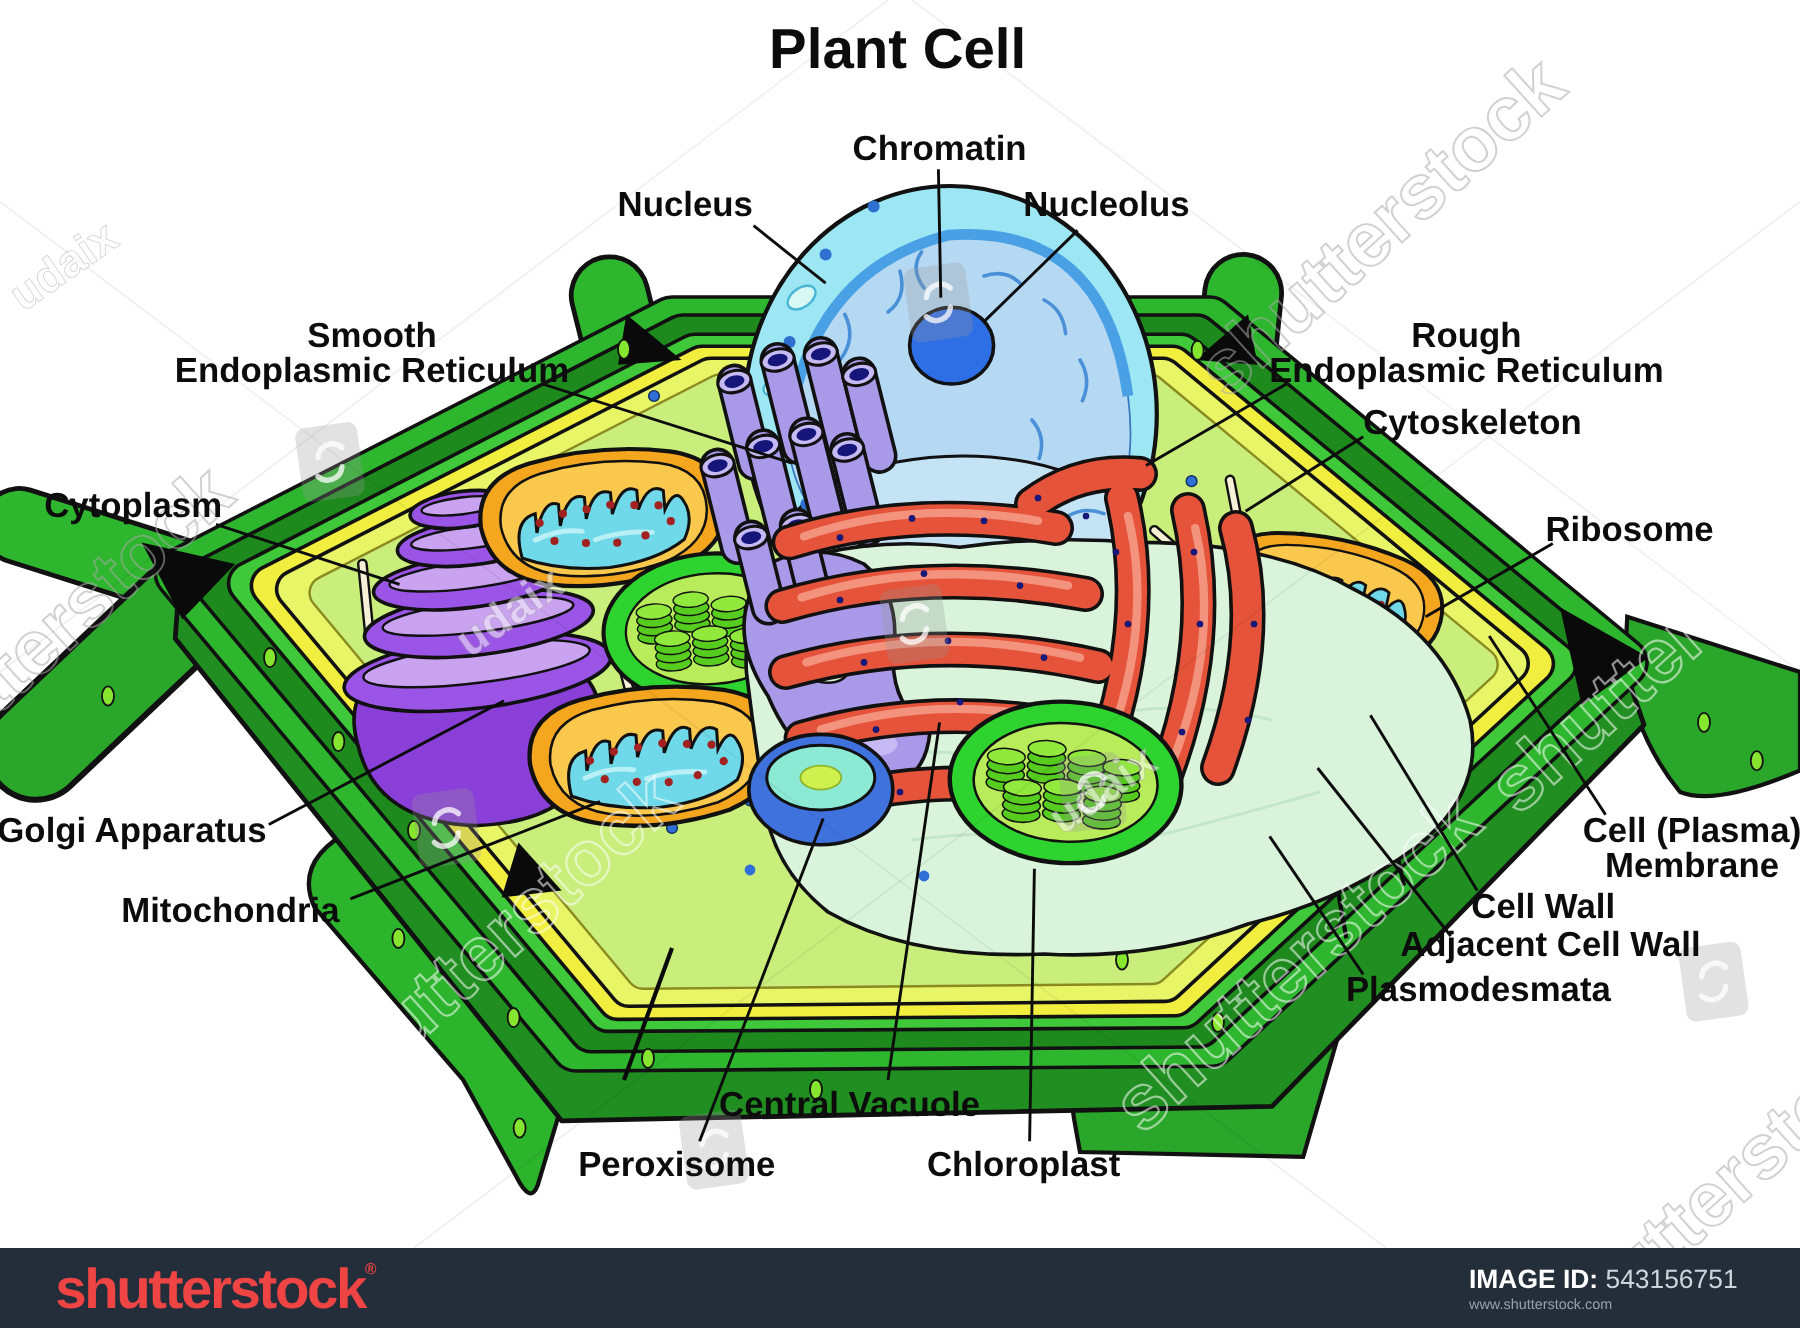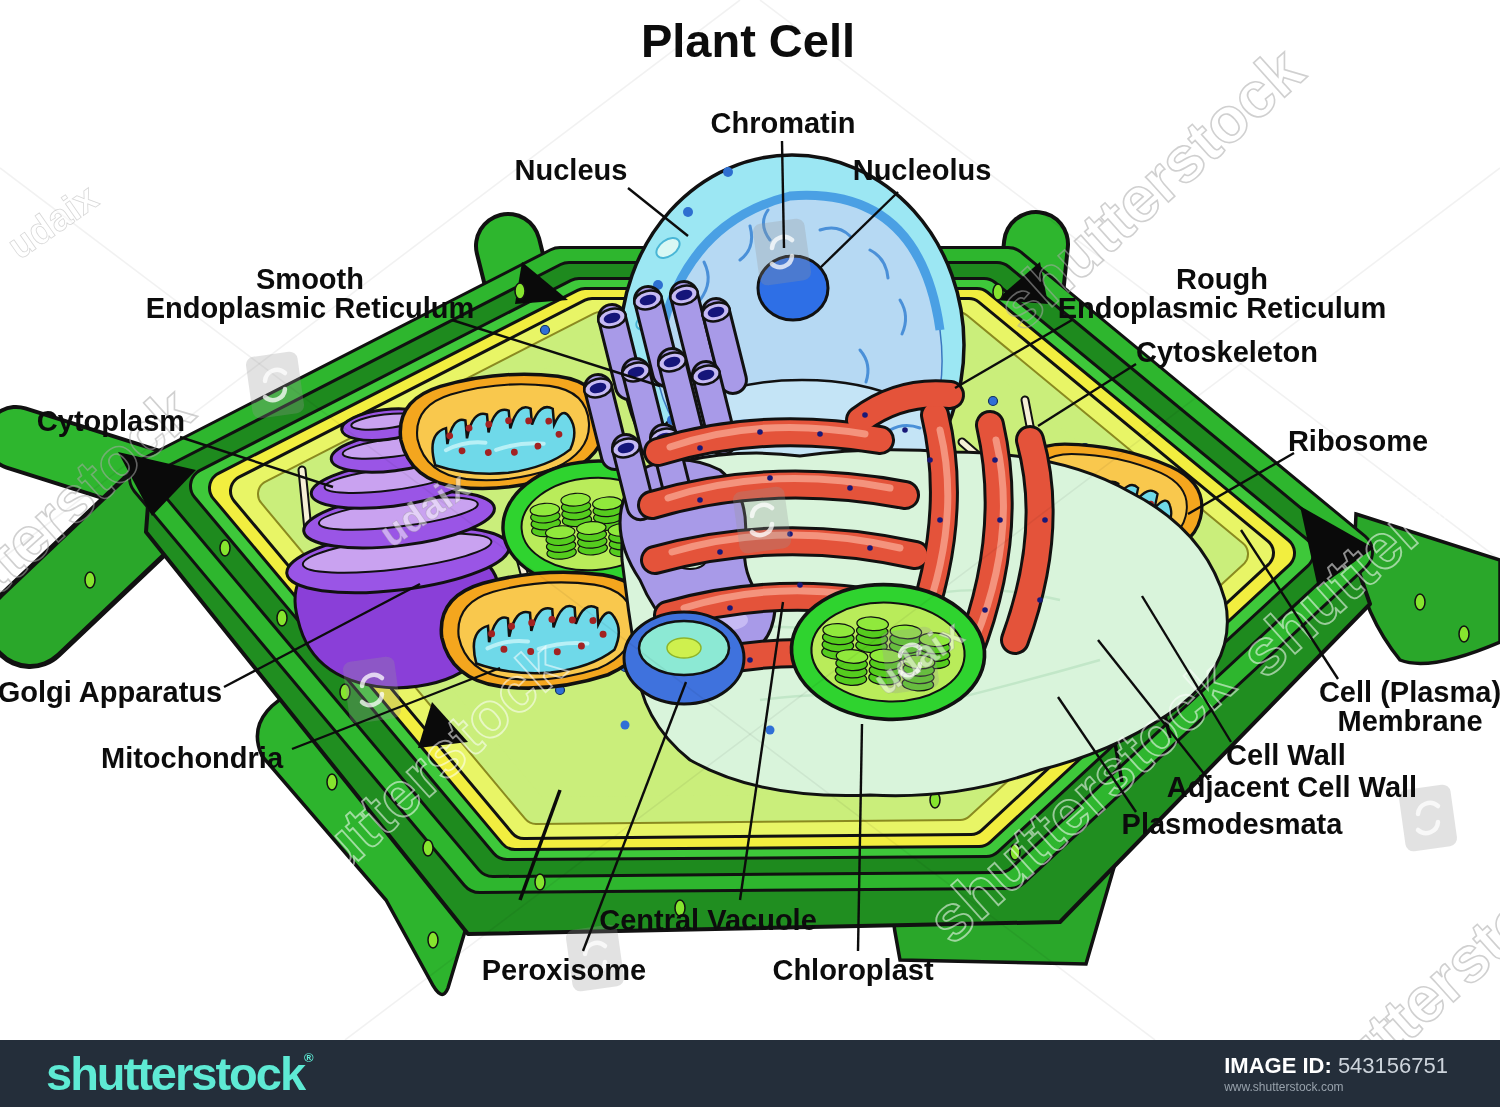--- a/index.html
+++ b/index.html
@@ -11,21 +11,21 @@
   .leader{stroke:#0c0c0c;stroke-width:2.4;fill:none;}
   .wm-brand{font-family:"Liberation Sans",sans-serif;font-weight:bold;font-size:64px;fill:none;}
   .wm-tone-white{stroke:rgba(255,255,255,0.55);stroke-width:1.8;}
   .wm-tone-gray{stroke:rgba(170,170,170,0.55);stroke-width:1.6;}
   .wm-artist{font-family:"Liberation Sans",sans-serif;font-weight:bold;font-size:38px;
              fill:rgba(255,255,255,0.5);stroke:rgba(140,140,140,0.35);stroke-width:0.8;}
   .gridline{stroke:rgba(0,0,0,0.055);stroke-width:1.6;}
   .footer{position:absolute;left:0;bottom:0;width:100%;height:67px;background:#242e3a;
           display:flex;align-items:center;justify-content:space-between;box-sizing:border-box;
           padding:0 52px 0 46px;}
-  .logo{color:#5eead4;font-weight:bold;font-size:47px;letter-spacing:-2px;line-height:1;}
+  .logo{color:#ef4444;font-weight:bold;font-size:47px;letter-spacing:-2px;line-height:1;}
   .logo sup{font-size:13px;letter-spacing:0;vertical-align:28px;}
   .credits{text-align:left;line-height:1.25;}
   .credits .row1{font-size:22px;color:#cdd4dc;}
   .credits .row1 .idlabel{color:#ffffff;font-weight:bold;}
   .credits .row2{font-size:12px;color:#97a1ab;}
 </style>
 </head>
 <body>
 
 <div class="stage">

